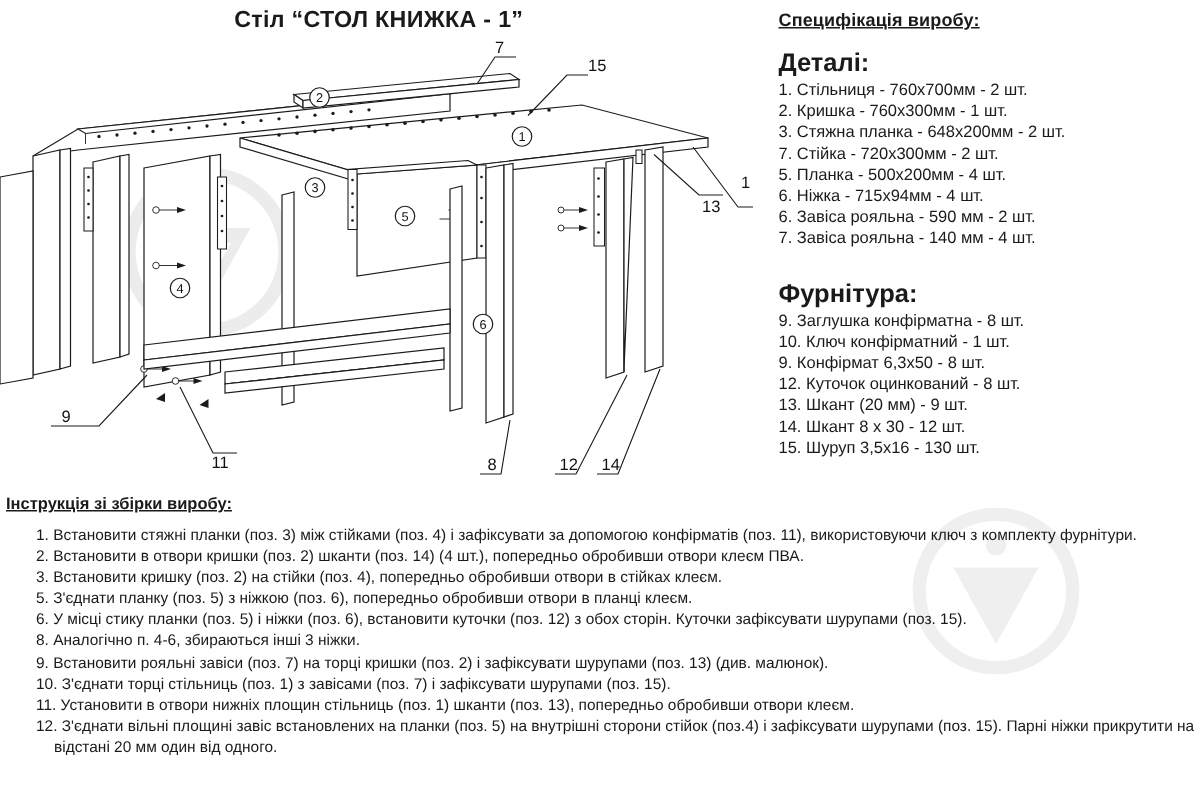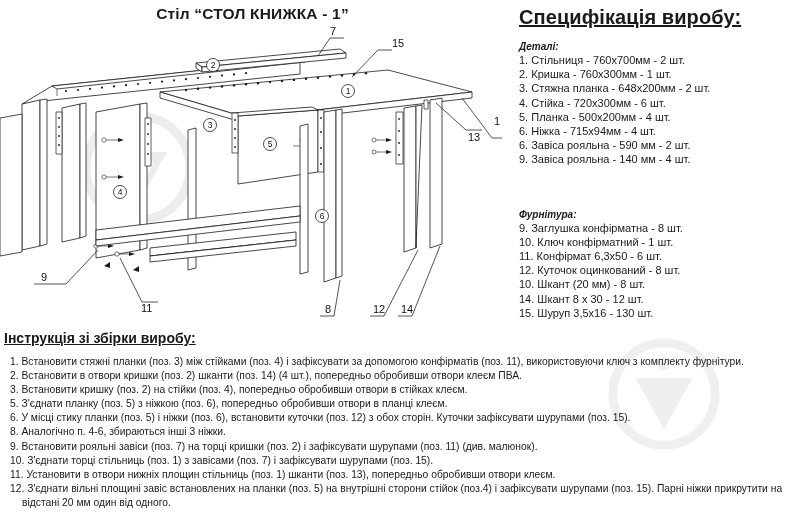--- a/index.html
+++ b/index.html
@@ -19,52 +19,52 @@
 
   .drawing-col{position:absolute;left:0;top:0;width:505px;height:326px;}
   .spec-col{position:absolute;left:505px;top:0;width:294px;height:326px;}
 
   .doc-title{
     position:absolute;left:0;right:0;top:5px;text-align:center;
     font-size:15.5px;font-weight:bold;letter-spacing:.2px;
   }
 
   .spec-title{
-    font-size:20px;font-weight:bold;text-decoration:underline;
+    font-size:12px;font-weight:bold;text-decoration:underline;
     margin:6px 0 0 14px;letter-spacing:.1px;
   }
-  .spec-sub{font-size:10px;font-weight:bold;margin:12px 0 1px 14px;font-style:italic;}
+  .spec-sub{font-size:17px;font-weight:bold;margin:12px 0 1px 14px;}
   .spec-list{list-style:none;margin:0;padding:0 12px 0 14px;}
   .spec-list li{font-size:11px;line-height:14.2px;white-space:nowrap;}
 
-  .furn-block{margin-top:42px;}
+  .furn-block{margin-top:19px;}
 
   
   .svgwrap{position:absolute;left:0;top:0;width:505px;height:326px;}
   svg.draw{display:block;}
   svg.draw line,svg.draw path,svg.draw polyline,svg.draw polygon,svg.draw rect,svg.draw circle,svg.draw ellipse{
     vector-effect:non-scaling-stroke;
   }
   .ln-t{stroke:#1b1b1b;stroke-width:.6;fill:none;}
   .fillw{fill:#ffffff;stroke:#1b1b1b;stroke-width:.8;}
   .fillw2{fill:#fdfdfd;stroke:#1b1b1b;stroke-width:.7;}
   .leader{stroke:#1b1b1b;stroke-width:.75;fill:none;}
   .calltxt{font-family:"Liberation Sans",sans-serif;font-size:11px;fill:#111;}
   .balloontxt{font-family:"Liberation Sans",sans-serif;font-size:8.5px;fill:#111;text-anchor:middle;}
   .balloon{fill:#fff;stroke:#1b1b1b;stroke-width:.8;}
 
   
   .instr{position:absolute;left:0;top:326px;width:799px;height:197px;}
   .instr-title{
-    font-size:14px;font-weight:bold;text-decoration:underline;
+    font-size:11px;font-weight:bold;text-decoration:underline;
     margin:4px 0 0 4px;
   }
   .instr-list{list-style:none;margin:9px 0 0 0;padding:0;}
   .instr-list li{
-    font-size:10.3px;line-height:14.1px;padding-left:22px;text-indent:-12px;
+    font-size:10.3px;line-height:14.1px;padding-left:36px;text-indent:-12px;
     white-space:nowrap;
   }
   .instr-list li.wrap{white-space:normal;}
 </style>
 </head>
 <body>
 
 <div class="page">
 
   <div class="wm" style="left:78px;top:108px;">
@@ -348,52 +348,52 @@
     </div>
 
     <div class="spec-col">
       <div class="spec-title">Специфікація виробу:</div>
 
       <div class="spec-sub">Деталі:</div>
       <ul class="spec-list">
         <li>1. Стільниця - 760х700мм - 2 шт.</li>
         <li>2. Кришка - 760х300мм - 1 шт.</li>
         <li>3. Стяжна планка - 648х200мм - 2 шт.</li>
-        <li>4. Стійка - 720х300мм - 6 шт.</li>
+        <li>7. Стійка - 720х300мм - 2 шт.</li>
         <li>5. Планка - 500х200мм - 4 шт.</li>
         <li>6. Ніжка - 715х94мм - 4 шт.</li>
         <li>6. Завіса рояльна - 590 мм - 2 шт.</li>
-        <li>9. Завіса рояльна - 140 мм - 4 шт.</li>
+        <li>7. Завіса рояльна - 140 мм - 4 шт.</li>
       </ul>
 
       <div class="furn-block">
         <div class="spec-sub">Фурнітура:</div>
         <ul class="spec-list">
           <li>9. Заглушка конфірматна - 8 шт.</li>
           <li>10. Ключ конфірматний - 1 шт.</li>
-          <li>11. Конфірмат 6,3х50 - 6 шт.</li>
+          <li>9. Конфірмат 6,3х50 - 8 шт.</li>
           <li>12. Куточок оцинкований - 8 шт.</li>
-          <li>10. Шкант (20 мм) - 8 шт.</li>
+          <li>13. Шкант (20 мм) - 9 шт.</li>
           <li>14. Шкант 8 х 30 - 12 шт.</li>
           <li>15. Шуруп 3,5х16 - 130 шт.</li>
         </ul>
       </div>
     </div>
   </div>
 
   <div class="instr">
     <div class="instr-title">Інструкція зі збірки виробу:</div>
     <ul class="instr-list">
       <li>1. Встановити стяжні планки (поз. 3) між стійками (поз. 4) і зафіксувати за допомогою конфірматів (поз. 11), використовуючи ключ з комплекту фурнітури.</li>
       <li>2. Встановити в отвори кришки (поз. 2) шканти (поз. 14) (4 шт.), попередньо обробивши отвори клеєм ПВА.</li>
       <li>3. Встановити кришку (поз. 2) на стійки (поз. 4), попередньо обробивши отвори в стійках клеєм.</li>
       <li>5. З'єднати планку (поз. 5) з ніжкою (поз. 6), попередньо обробивши отвори в планці клеєм.</li>
       <li>6. У місці стику планки (поз. 5) і ніжки (поз. 6), встановити куточки (поз. 12) з обох сторін. Куточки зафіксувати шурупами (поз. 15).</li>
       <li>8. Аналогічно п. 4-6, збираються інші 3 ніжки.</li>
-      <li>9. Встановити рояльні завіси (поз. 7) на торці кришки (поз. 2) і зафіксувати шурупами (поз. 11) (див. малюнок).</li>
+      <li>9. Встановити рояльні завіси (поз. 7) на торці кришки (поз. 2) і зафіксувати шурупами (поз. 13) (див. малюнок).</li>
       <li>10. З'єднати торці стільниць (поз. 1) з завісами (поз. 7) і зафіксувати шурупами (поз. 15).</li>
       <li>11. Установити в отвори нижніх площин стільниць (поз. 1) шканти (поз. 13), попередньо обробивши отвори клеєм.</li>
       <li class="wrap">12. З'єднати вільні площині завіс встановлених на планки (поз. 5) на внутрішні сторони стійок (поз.4) і зафіксувати шурупами (поз. 15). Парні ніжки прикрутити на відстані 20 мм один від одного.</li>
 
     </ul>
   </div>
 
 </div>
 
 </body></html>

